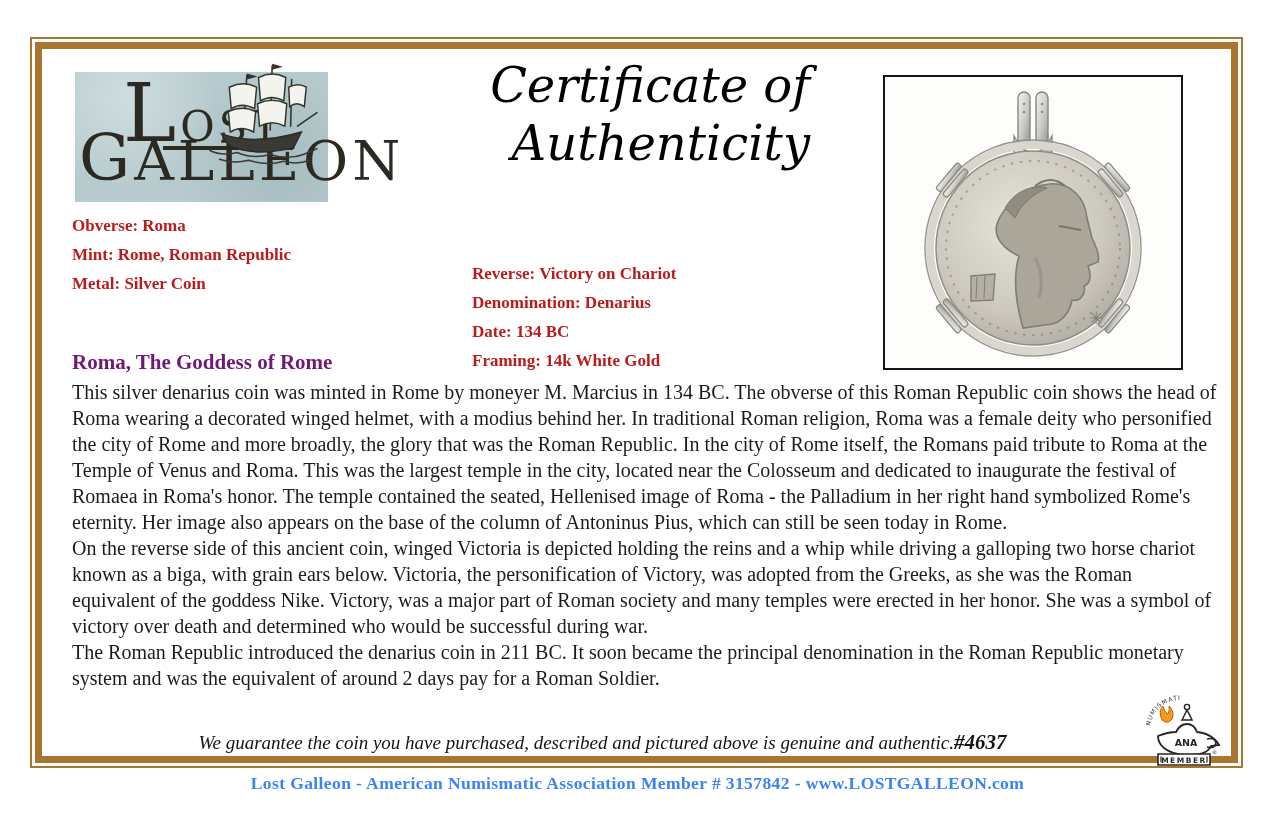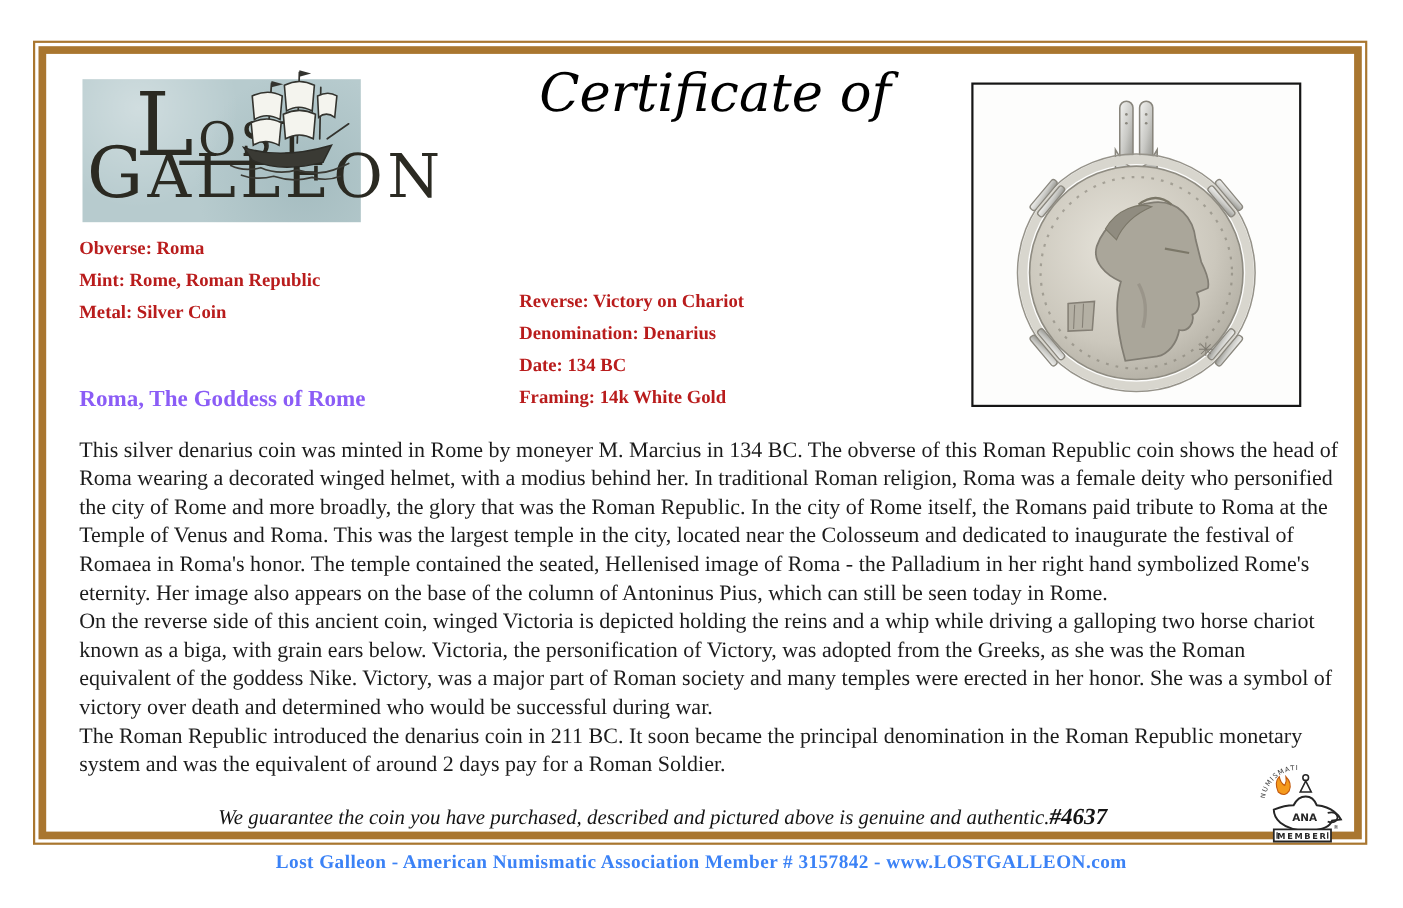--- a/index.html
+++ b/index.html
@@ -46,21 +46,21 @@
   
   .details {
     position:absolute; top:211px; font-weight:bold; font-size:17px; line-height:29px; color:#b91c1c;
     font-family:"Liberation Serif", serif;
   }
   .details.left  { left:72px; }
   .details.right { left:472px;margin-top:48px; }
 
   
   .body-text { position:absolute; left:72px; top:349px; width:1146px; font-size:20px; line-height:26px; color:#1c1c1c; }
-  .body-text h2 { font-size:21px; line-height:26px; margin:0 0 21px 0; color:#8b5cf6; }
+  .body-text h2 { font-size:21px; line-height:26px; margin:0 0 4px 0; color:#701a75; }
   .body-text p  { margin:0; }
 
   
   .guarantee {
     position:absolute; left:75px; top:730px; width:1055px; text-align:center;
     font-style:italic; font-size:19px; color:#141414;
   }
   .guarantee .cert-num { font-weight:bold; font-size:21px; }
 
   
@@ -106,20 +106,21 @@
       <path d="M26,78 Q60,90 108,76 L100,92 Q60,102 34,90 Z" fill="#3a3a34" stroke="#2c2c27" stroke-width="1.4"></path>
       <g stroke="#3a3a34" fill="none" stroke-width="1.6" stroke-linecap="round">
         <path d="M14,95 q12,6 28,2 q16,7 34,2 q18,6 34,0 q8,-3 14,-6"></path>
         <path d="M24,104 q14,5 30,1 q18,6 36,1 q14,4 26,-1"></path>
       </g>
     </svg>
   </div>
 
   <div class="title">
     <div>Certificate of</div>
+    <div>Authenticity</div>
   </div>
 
   <div class="coin-box">
     <svg viewBox="0 0 296 289" aria-hidden="true">
       <defs>
         <radialGradient id="coing" cx="42%" cy="38%" r="75%">
           <stop offset="0%" stop-color="#e7e4db"></stop>
           <stop offset="60%" stop-color="#ccc8bd"></stop>
           <stop offset="100%" stop-color="#a7a398"></stop>
         </radialGradient>

